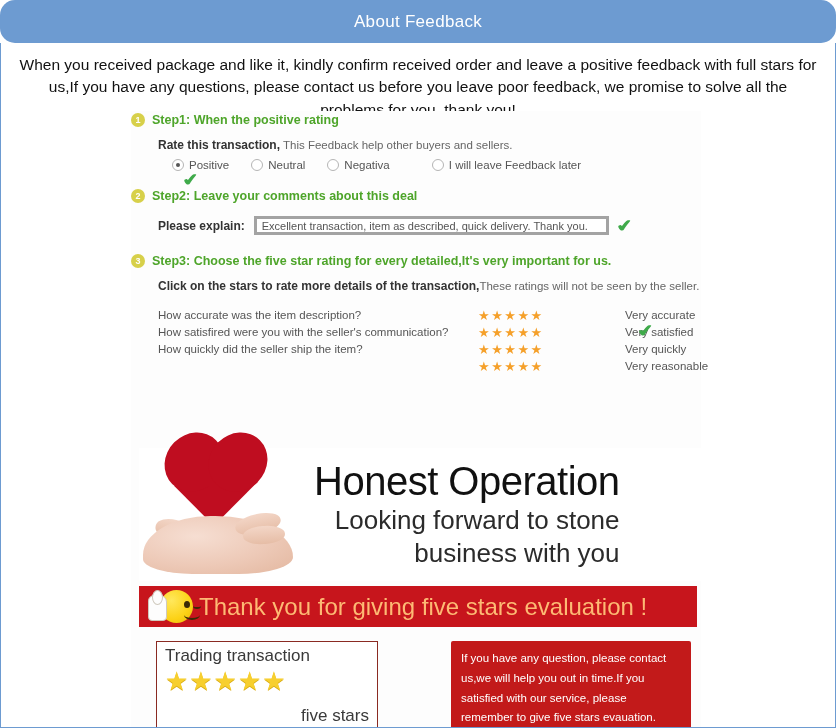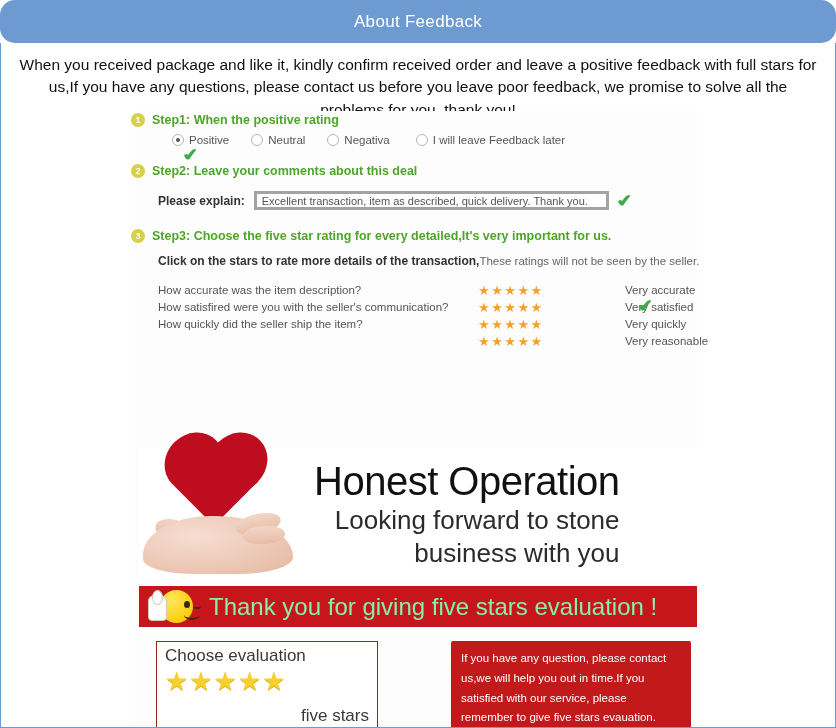--- a/index.html
+++ b/index.html
@@ -110,21 +110,21 @@
     position: relative;
   }
   .radio-opt {
     display: flex;
     align-items: center;
     gap: 5px;
     margin-right: 22px;
     font-size: 11.5px;
     color: #555555;
   }
-  .radio-opt:nth-child(4) { margin-right: 0; margin-left: 4px; }
+  .radio-opt:nth-child(4) { margin-right: 0; margin-left: 20px; }
   .radio-dot {
     width: 12px;
     height: 12px;
     border-radius: 50%;
     border: 1px solid #b5b5b5;
     background: #ffffff;
     box-sizing: border-box;
     flex: none;
     position: relative;
   }
@@ -339,23 +339,23 @@
   .thumb::before {
     content: "";
     position: absolute;
     left: 3px; top: -6px;
     width: 9px; height: 13px;
     background: #fdfdfd;
     border: 1px solid #cfc9bd;
     border-radius: 50%;
   }
   .thanks-text {
-    color: #86efac;
+    color: #fdba74;
     font-size: 24px;
-    margin-left: 16px;
+    margin-left: 6px;
     white-space: nowrap;
   }
 
   
   .bottom-row {
     position: absolute;
     left: 155px;
     top: 598px;
     width: 535px;
     display: flex;
@@ -415,20 +415,23 @@
   <div class="intro">When you received package and like it, kindly confirm received order and leave a positive feedback with full stars for us,If you have any questions, please contact us before you leave poor feedback, we promise to solve all the problems for you, thank you!</div>
 
   <div class="steps">
 
     <div>
       <div class="step-head">
         <span class="step-badge">1</span>
         <span class="step-title">Step1: When the positive rating</span>
       </div>
       <div class="step-body">
+        <div class="lead">
+          <b>Rate this transaction,</b><span> This Feedback help other buyers and sellers.</span>
+        </div>
         <div class="radio-row">
           <label class="radio-opt">
             <span class="radio-dot on"></span>
             <span>Positive</span>
           </label>
           <label class="radio-opt">
             <span class="radio-dot"></span>
             <span>Neutral</span>
           </label>
           <label class="radio-opt">
@@ -516,20 +519,20 @@
         <div class="eye-wink"></div>
         <div class="mouth"></div>
       </div>
       <div class="thumb"></div>
     </div>
     <div class="thanks-text">Thank you for giving five stars evaluation !</div>
   </div>
 
   <div class="bottom-row">
     <div class="trading-box">
-      <div class="trading-title">Choose evaluation</div>
+      <div class="trading-title">Trading transaction</div>
       <div class="trading-stars">★★★★★</div>
       <div class="trading-sub">five stars</div>
     </div>
     <div class="note-box">If you have any question, please contact us,we will help you out in time.If you satisfied with our service, please remember to give five stars evauation.</div>
   </div>
 
 </div>
 
 </body></html>

